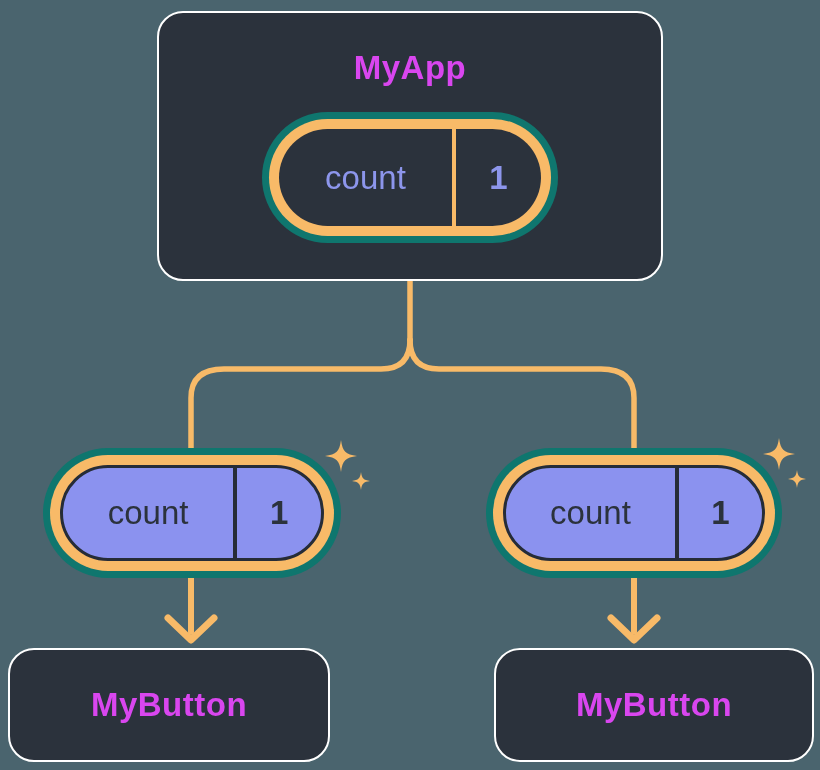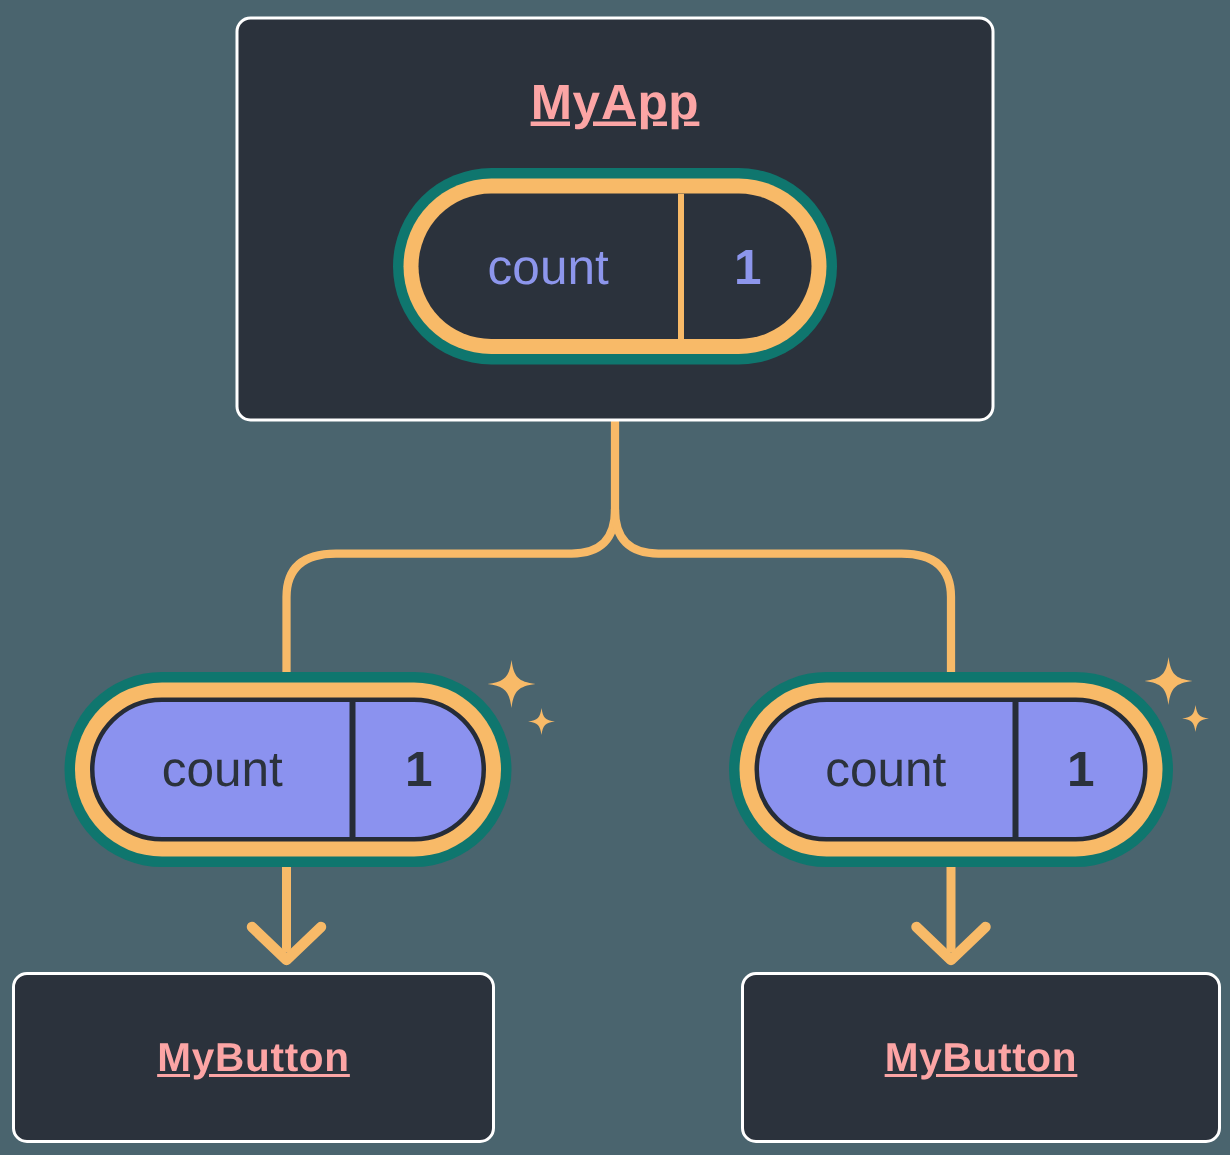--- a/index.html
+++ b/index.html
@@ -6,27 +6,26 @@
   .canvas{
     position:relative;width:820px;height:770px;overflow:hidden;
     background:#4A646E;
     font-family:"Liberation Sans", sans-serif;
   }
   .overlay{position:absolute;left:0;top:0;width:820px;height:770px;z-index:1;}
 
   
   .node{
     position:absolute;z-index:2;box-sizing:border-box;
-    background:#2B323C;border:2.5px solid #FFFFFF;border-radius:10px;
-    color:#fca5a5;
-    text-decoration:underline;
+    background:#2B323C;border:2.5px solid #FFFFFF;border-radius:26px;
+    color:#d946ef;
   }
   .node-root{left:157px;top:11px;width:506px;height:270px;}
   .node-root .node-title{margin-top:36px;text-align:center;font-size:33px;font-weight:600;letter-spacing:.5px;}
-  .node-child{display:flex;align-items:center;justify-content:center;font-size:27px;font-weight:600;letter-spacing:.5px;}
+  .node-child{display:flex;align-items:center;justify-content:center;font-size:33px;font-weight:600;letter-spacing:.5px;}
   .node-child-left{left:8px;top:648px;width:322px;height:114px;}
   .node-child-right{left:494px;top:648px;width:320px;height:114px;}
 
   
   .pill{position:absolute;z-index:3;box-sizing:border-box;border-radius:999px;background:#0f766e;padding:7px;}
   .pill-mid{box-sizing:border-box;width:100%;height:100%;border-radius:999px;background:#F8BA68;padding:10px;}
   .pill-inner{box-sizing:border-box;width:100%;height:100%;border-radius:999px;display:flex;align-items:stretch;overflow:hidden;}
   .cell{display:flex;align-items:center;justify-content:center;font-size:33px;}
   .cell-label{width:66%;}
   .cell-value{flex:1;font-weight:700;}

